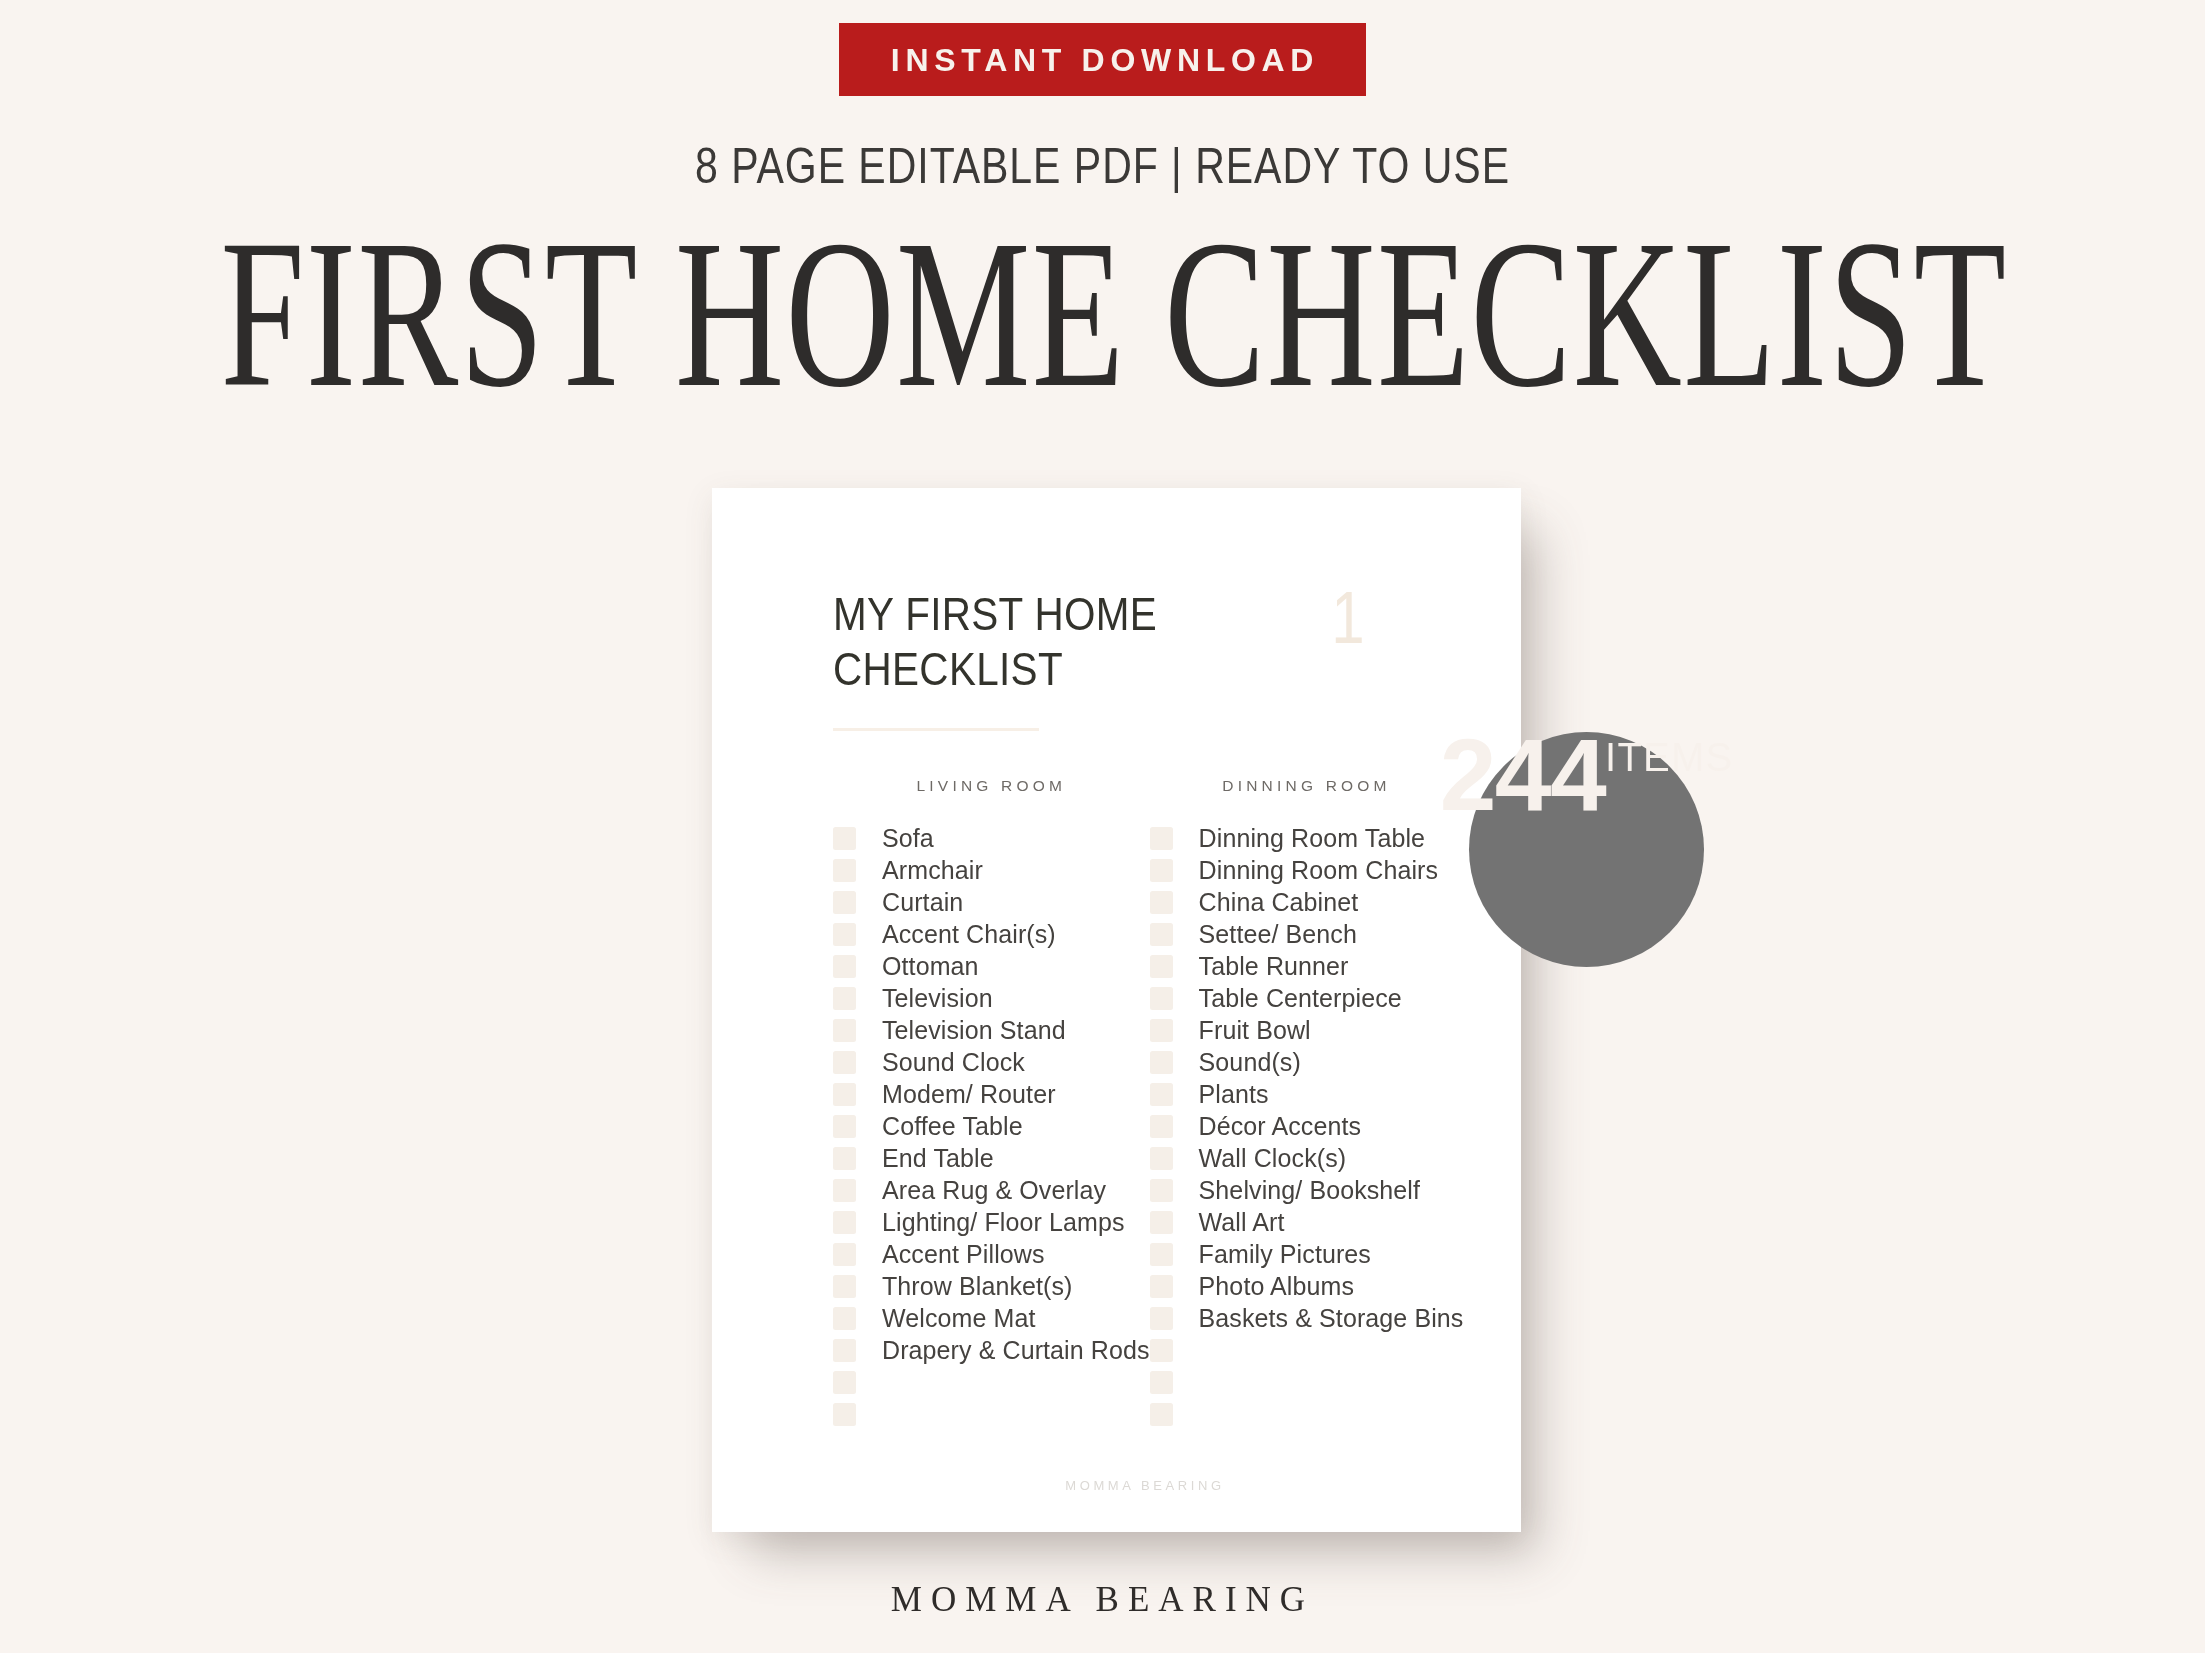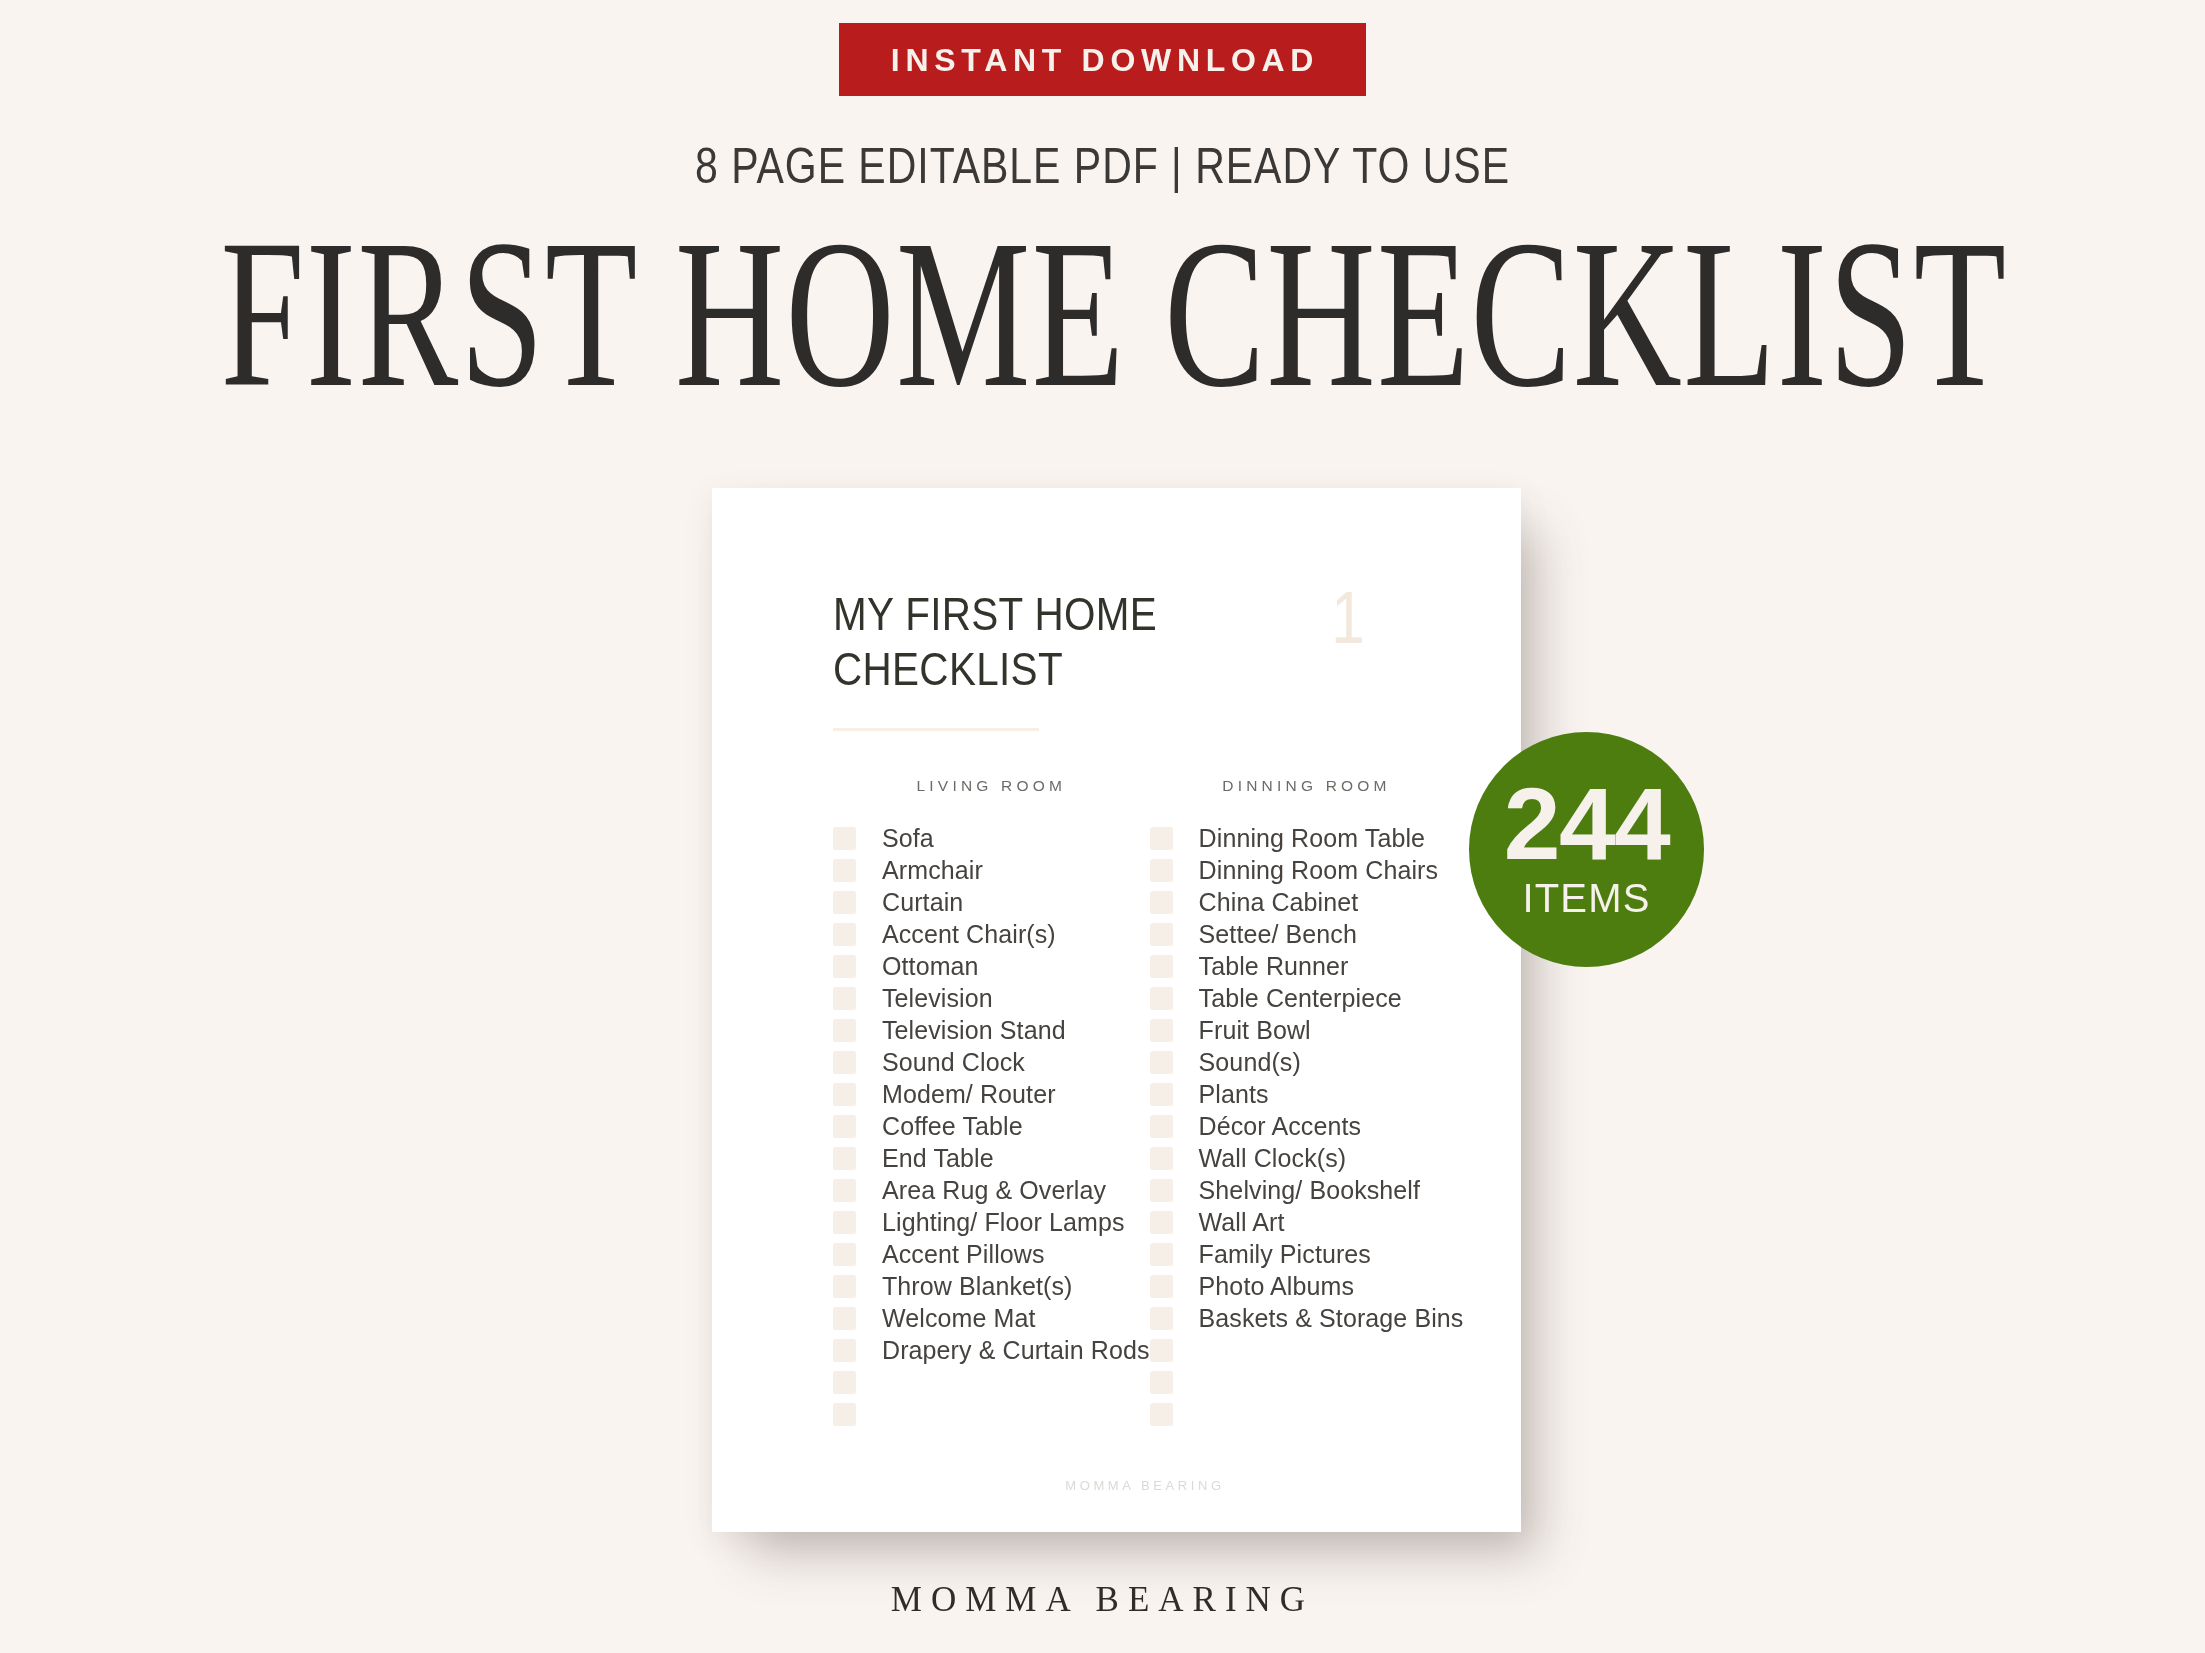--- a/index.html
+++ b/index.html
@@ -163,25 +163,24 @@
   }
 
   
   .items-badge {
     position: absolute;
     left: 1469px;
     top: 732px;
     width: 235px;
     height: 235px;
     border-radius: 50%;
-    background: #4d7c0f;
+    background: #737373;
     color: #f7f1ec;
     display: flex;
-    flex-direction: column;
-    align-items: center;
+    flex-direction: row;
     justify-content: center;
   }
   .items-count {
     font-family: "Liberation Sans", sans-serif;
     font-weight: bold;
     font-size: 102px;
     line-height: 0.95;
     letter-spacing: -1.6px;
     margin-top: -4.9px;
   }

